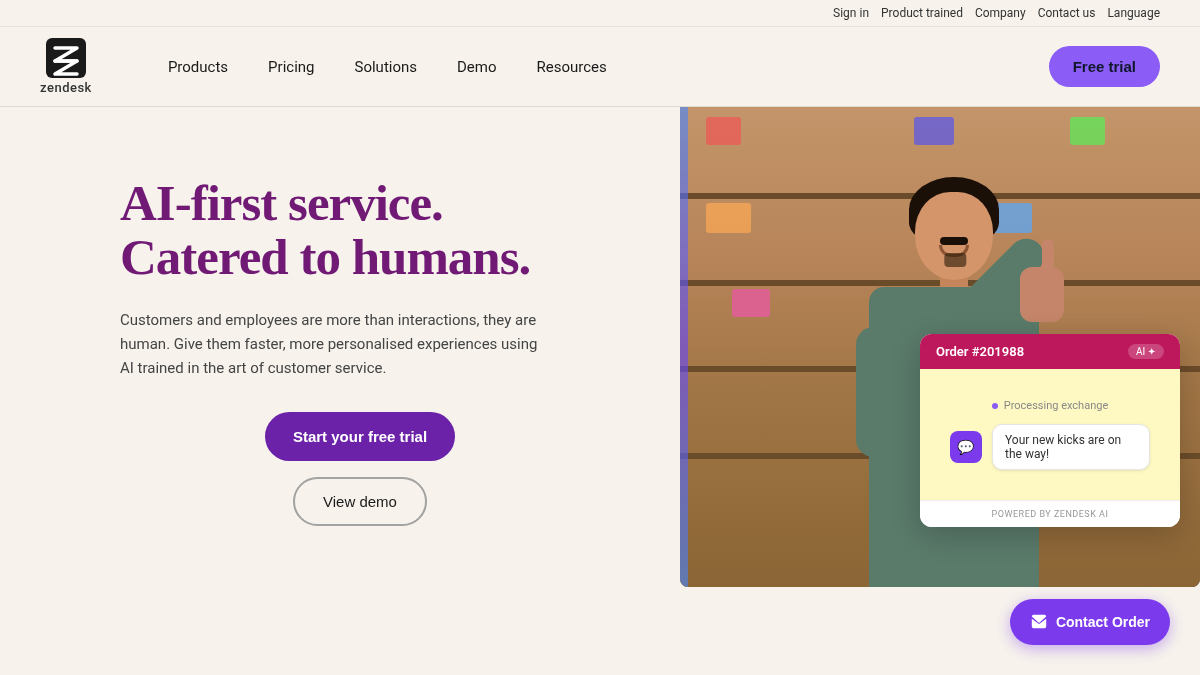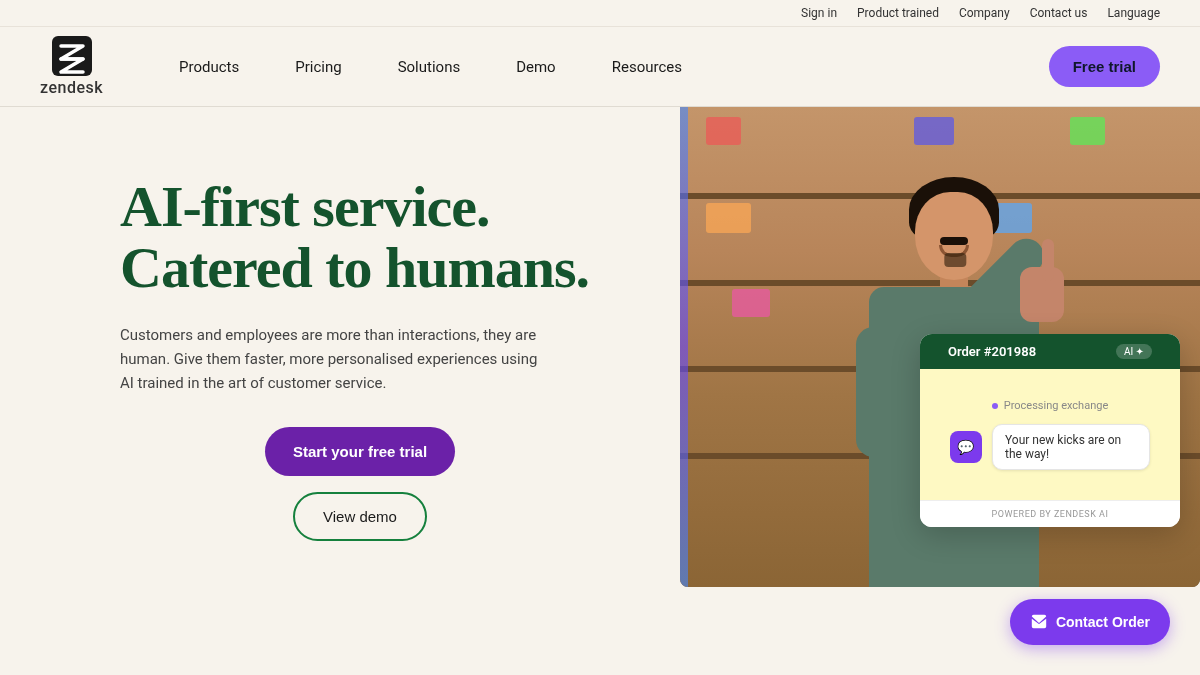--- a/index.html
+++ b/index.html
@@ -11,21 +11,21 @@
       overflow: hidden;
     }
 
     
     .utility-bar {
       background: #f7f3ec;
       display: flex;
       justify-content: flex-end;
       align-items: center;
       padding: 6px 40px;
-      gap: 20px;
+      gap: 12px;
       border-bottom: 1px solid #e8e2d9;
     }
     .utility-bar a {
       font-size: 12px;
       color: #333;
       text-decoration: none;
       cursor: pointer;
     }
 
     
@@ -42,30 +42,30 @@
       flex-direction: column;
       align-items: center;
       margin-right: 60px;
       text-decoration: none;
     }
     .logo-icon {
       width: 40px;
       height: 40px;
     }
     .logo-text {
-      font-size: 16px;
+      font-size: 13px;
       color: #333;
       font-weight: 500;
       letter-spacing: 0.5px;
       margin-top: 2px;
     }
     .nav-links {
       display: flex;
       align-items: flex-end;
-      gap: 24px;
+      gap: 8px;
       flex: 1;
     }
     .nav-link {
       font-size: 15px;
       color: #1a1a1a;
       text-decoration: none;
       padding: 8px 16px;
       border-radius: 4px;
       cursor: pointer;
       font-weight: 400;
@@ -93,23 +93,23 @@
     }
 
     .hero-content {
       flex: 0 0 auto;
       max-width: 480px;
       padding-top: 30px;
       z-index: 2;
     }
 
     .hero-title {
-      font-size: 58px;
+      font-size: 51px;
       font-weight: 900;
-      color: #14532d;
+      color: #701a75;
       line-height: 1.05;
       margin-bottom: 24px;
       font-family: Georgia, 'Times New Roman', serif;
       letter-spacing: -1px;
     }
 
     .hero-desc {
       font-size: 15px;
       color: #444;
       line-height: 1.6;
@@ -131,21 +131,21 @@
       padding: 16px 28px;
       border-radius: 30px;
       font-size: 15px;
       font-weight: 600;
       cursor: pointer;
     }
 
     .btn-secondary {
       background: transparent;
       color: #1a1a1a;
-      border: 2px solid #15803d;
+      border: 2px solid #a3a3a3;
       padding: 14px 28px;
       border-radius: 30px;
       font-size: 15px;
       font-weight: 500;
       cursor: pointer;
     }
 
     
     .hero-image-area {
       position: absolute;
@@ -171,23 +171,23 @@
       right: 20px;
       width: 260px;
       background: white;
       border-radius: 12px;
       box-shadow: 0 8px 30px rgba(0,0,0,0.2);
       overflow: hidden;
       z-index: 10;
     }
 
     .chat-header {
-      background: #14532d;
+      background: #be185d;
       color: white;
-      padding: 10px 28px;
+      padding: 10px 16px;
       display: flex;
       align-items: center;
       justify-content: space-between;
     }
 
     .chat-order {
       font-size: 13px;
       font-weight: 600;
     }
 

